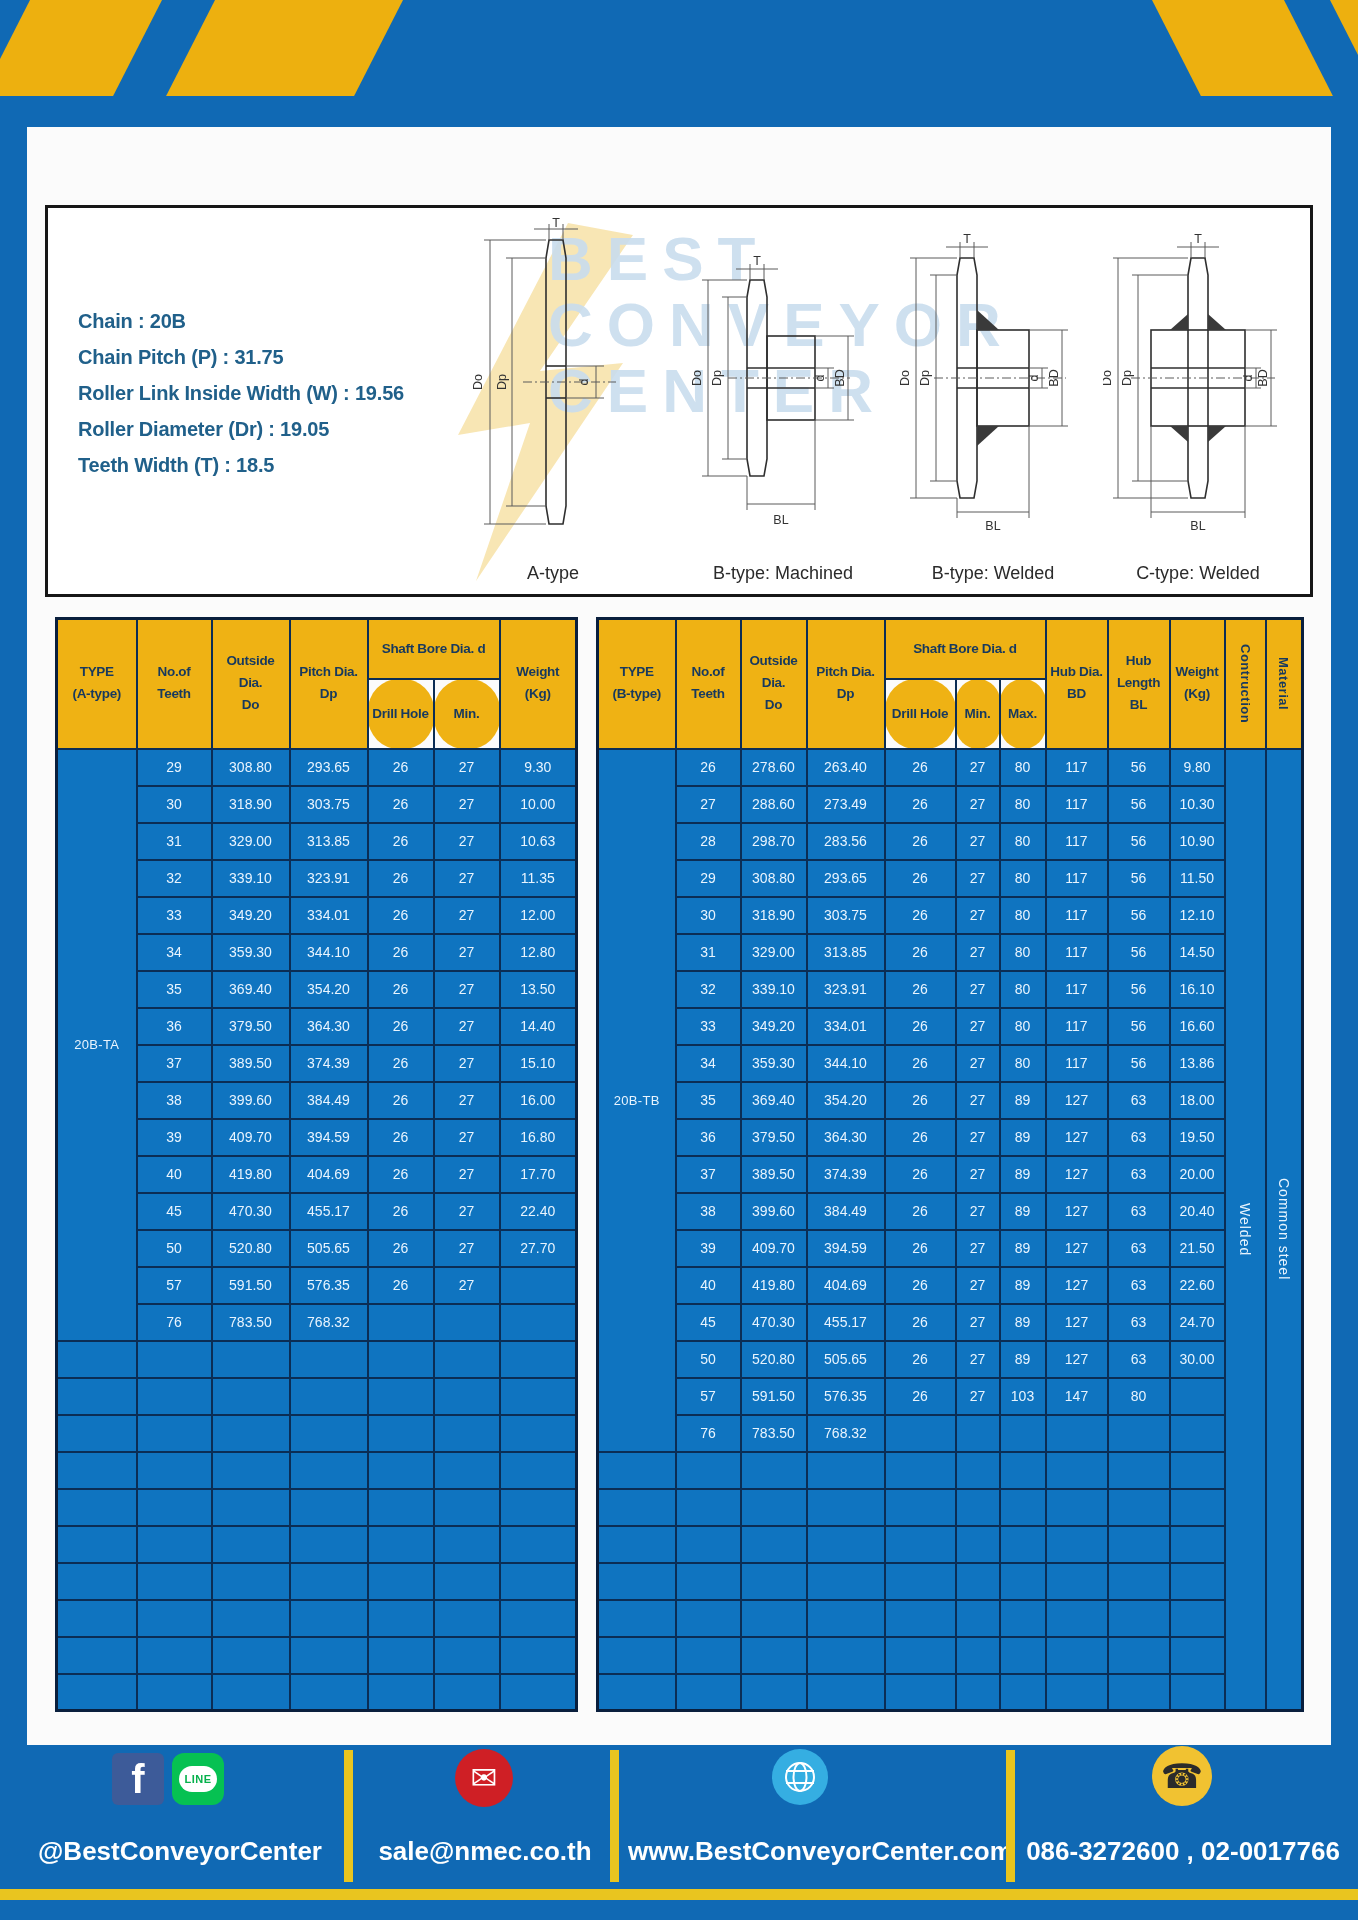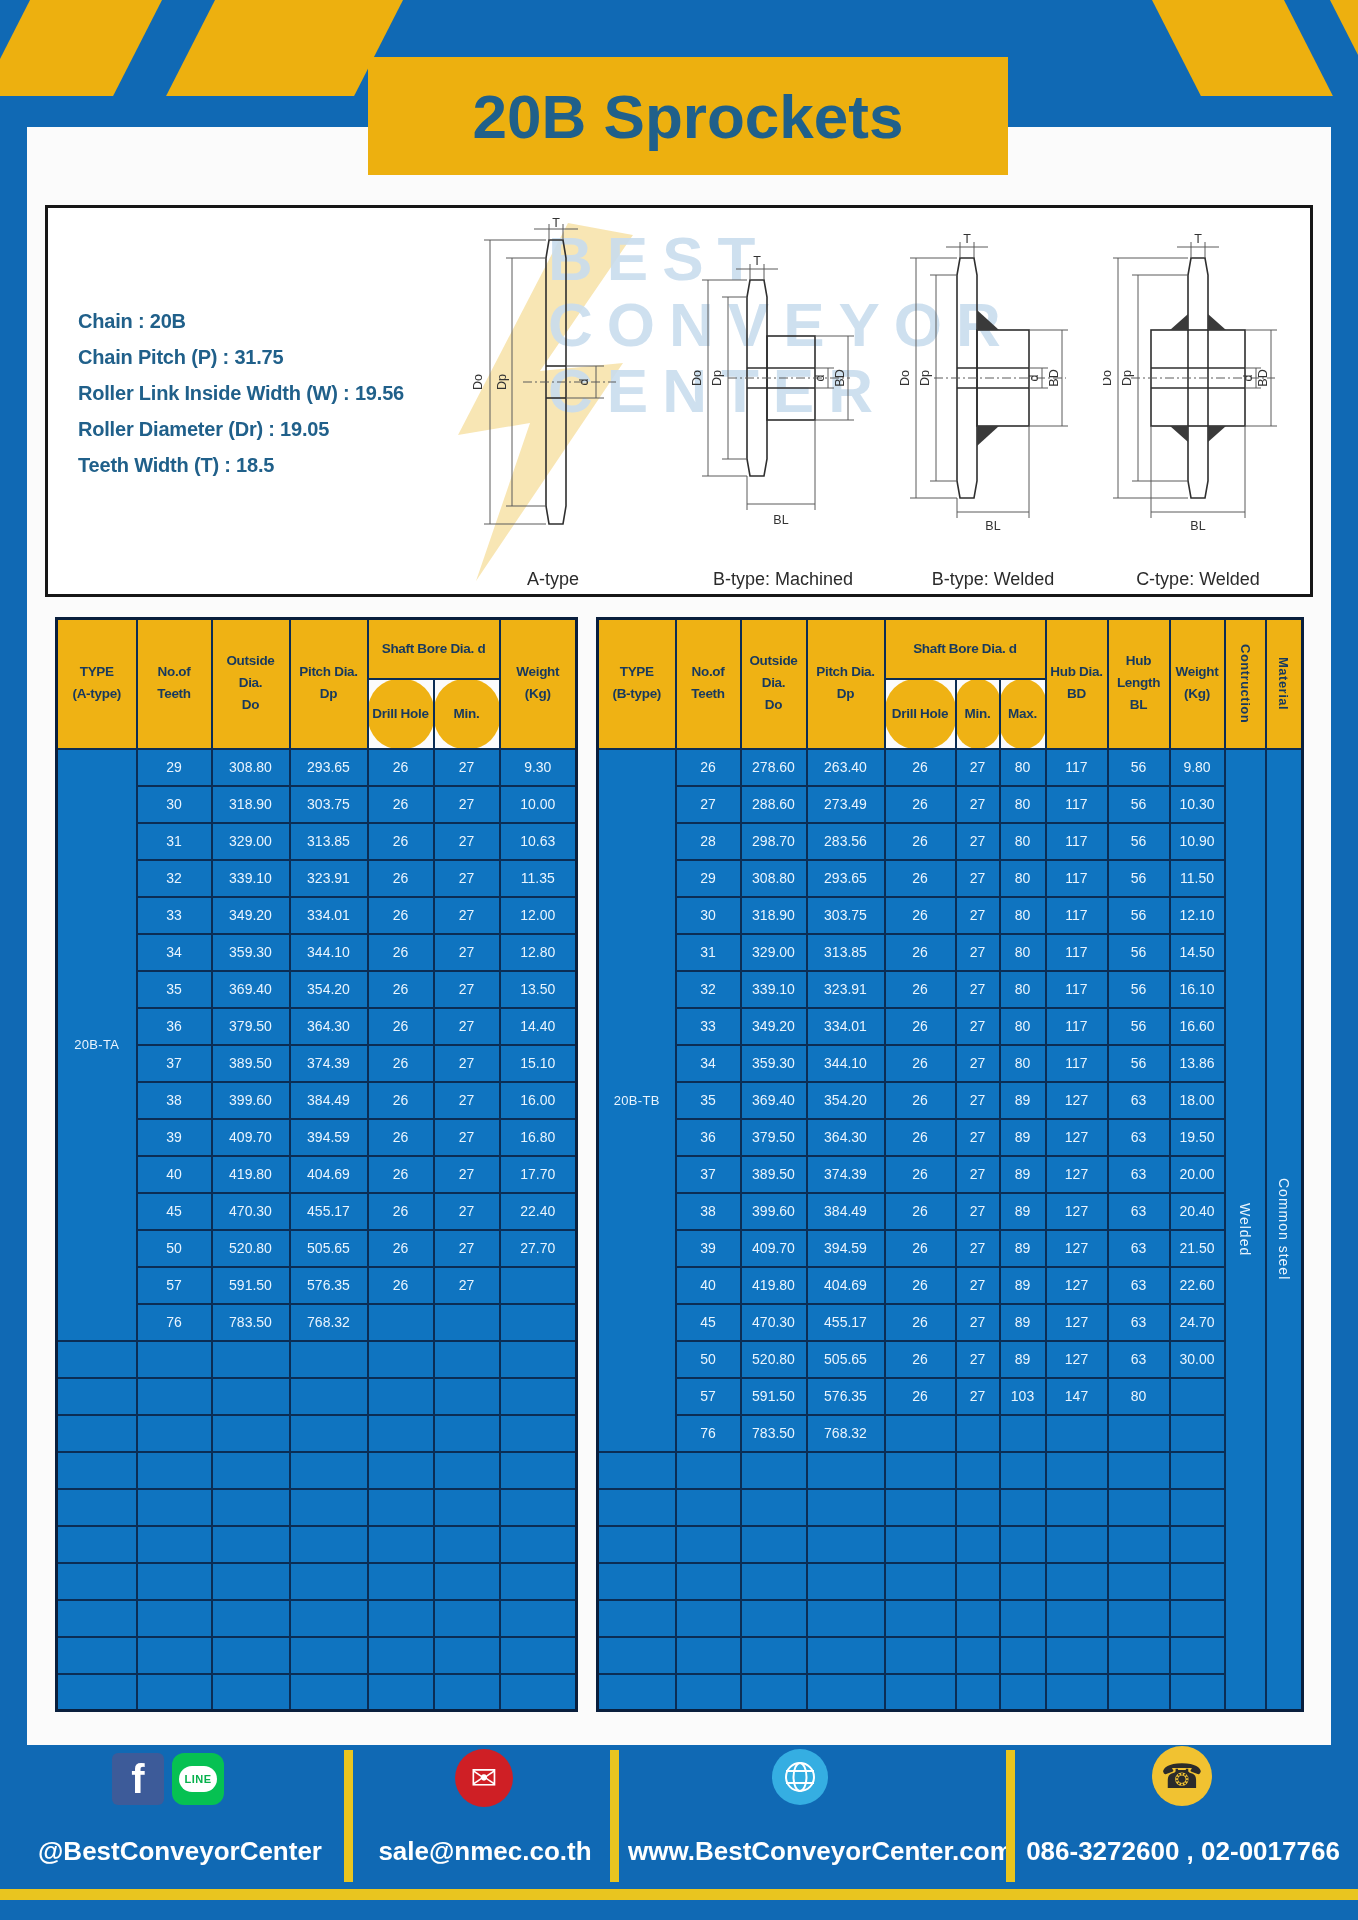--- a/index.html
+++ b/index.html
@@ -40,21 +40,21 @@
   .wm-bolt{position:absolute;left:370px;top:15px;z-index:0;opacity:.85;}
   .wm-text{position:absolute;left:500px;top:18px;z-index:0;color:#c9ddee;
            font-weight:bold;font-size:62px;line-height:66px;letter-spacing:14px;
            opacity:.9;white-space:nowrap;}
   .specs{position:absolute;left:30px;top:95px;z-index:2;}
   .spec-line{font-size:20px;font-weight:bold;color:var(--title-blue);
              line-height:36px;letter-spacing:-0.2px;white-space:nowrap;}
   .drawing{position:absolute;top:10px;z-index:1;text-align:center;}
   .dA{left:420px;width:170px;} .dB1{left:640px;width:190px;}
   .dB2{left:850px;width:190px;} .dC{left:1055px;width:190px;}
-  .caption{font-size:18px;color:#2b2b2b;margin-top:15px;white-space:nowrap;}
+  .caption{font-size:18px;color:#2b2b2b;margin-top:9px;white-space:nowrap;}
   .part{stroke:#2f2f2f;stroke-width:1.6;fill:none;}
   .dim{stroke:#5a5a5a;stroke-width:1;fill:none;}
   .cl{stroke:#5a5a5a;stroke-width:1;stroke-dasharray:9 3 2 3;fill:none;}
   .weld{fill:#3a3a3a;stroke:none;}
   .dlabel{font-size:12.5px;fill:#333;font-family:"Liberation Sans",sans-serif;}
 
   
   .tblwrap{position:absolute;top:617px;}
   .twl{left:55px;width:520px;} .twr{left:596px;width:705px;}
   table{border-collapse:collapse;table-layout:fixed;width:100%;}
@@ -100,23 +100,20 @@
 
   <div class="top-band">
     <div class="stripe s1"></div>
     <div class="stripe s2"></div>
     <div class="stripe s3"></div>
     <div class="stripe s4"></div>
   </div>
 
   <div class="content"></div>
 
-  <div class="banner">
-    <div class="t">20B Sprockets</div>
-  </div>
 
   <div class="diagram">
     <svg class="wm-bolt" width="280" height="360" viewBox="0 0 280 360">
       <polygon points="150,0 215,12 122,148 205,140 58,358 112,200 40,212" fill="#f7e2a8"></polygon>
     </svg>
     <div class="wm-text">
       <div>BEST</div>
       <div>CONVEYOR</div>
       <div>CENTER</div>
     </div>

